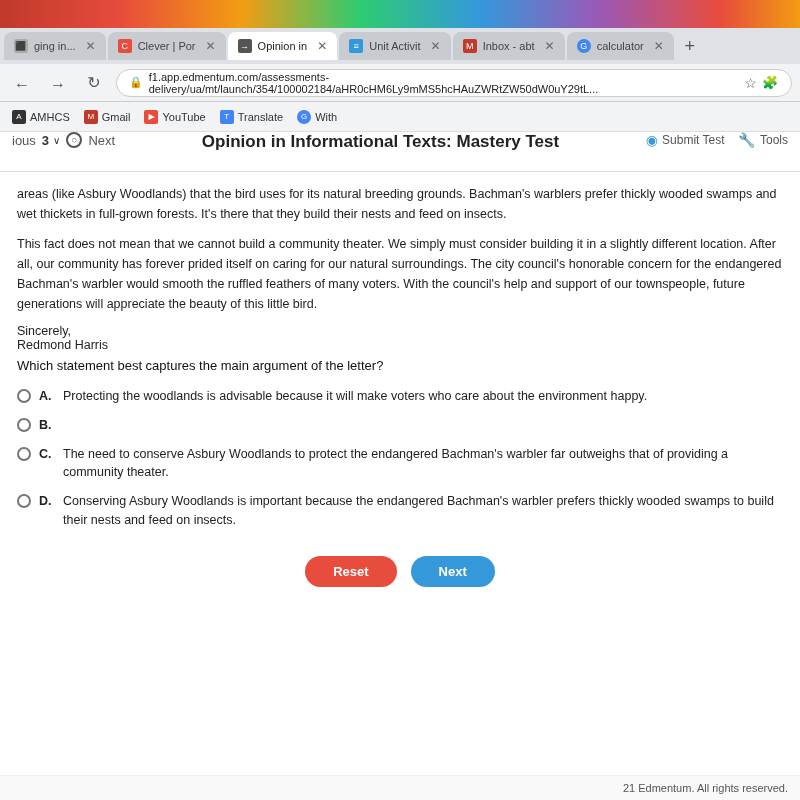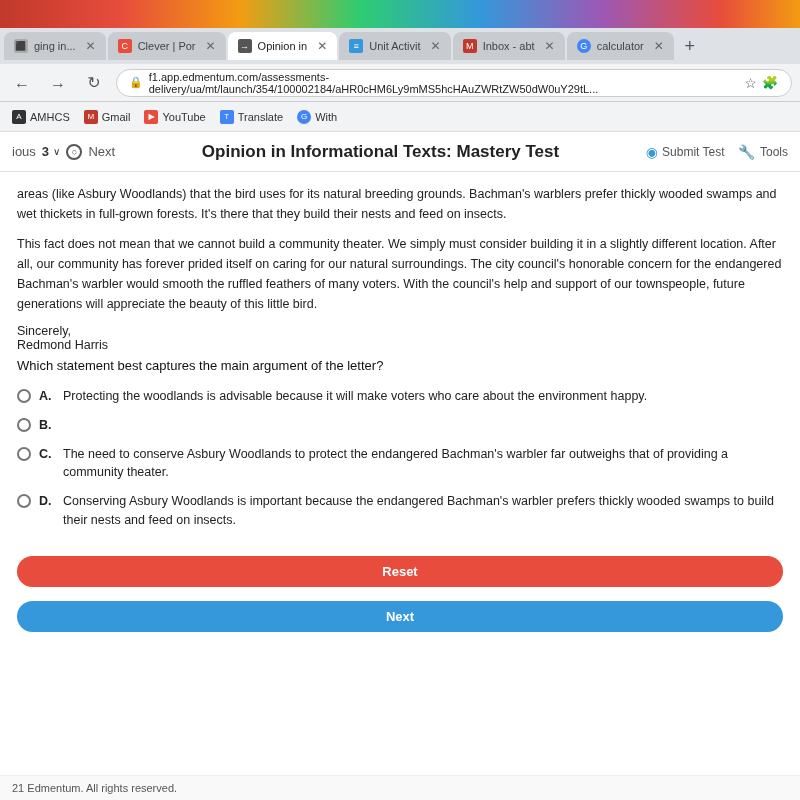--- a/index.html
+++ b/index.html
@@ -160,21 +160,21 @@
 
     .bookmark-favicon {
       width: 14px;
       height: 14px;
       border-radius: 2px;
     }
 
     
     .app-toolbar {
       display: flex;
-      align-items: center;
+      align-items: flex-start;
       background: #fff;
       height: 40px;
       padding: 0 12px;
       border-bottom: 1px solid #ddd;
       gap: 12px;
     }
 
     .toolbar-nav {
       display: flex;
       align-items: center;
@@ -276,21 +276,20 @@
       flex-shrink: 0;
       min-width: 16px;
     }
 
     .buttons-row {
       display: flex;
       justify-content: center;
       gap: 14px;
       margin-top: 6px;
       padding: 8px 0;
-      flex-direction: column;
     }
 
     .btn-reset {
       background: #e74c3c;
       color: #fff;
       border: none;
       border-radius: 20px;
       padding: 8px 28px;
       font-size: 13px;
       font-weight: bold;
@@ -307,20 +306,21 @@
       font-weight: bold;
       cursor: pointer;
     }
 
     .footer-text {
       font-size: 11px;
       color: #555;
       padding: 6px 12px;
       background: #f9f9f9;
       border-top: 1px solid #eee;
+      text-align: right;
     }
 
     
     .sincerely-block {
       margin: 10px 0 6px 0;
       font-size: 12.5px;
       color: #222;
     }
 
     .question-num {

